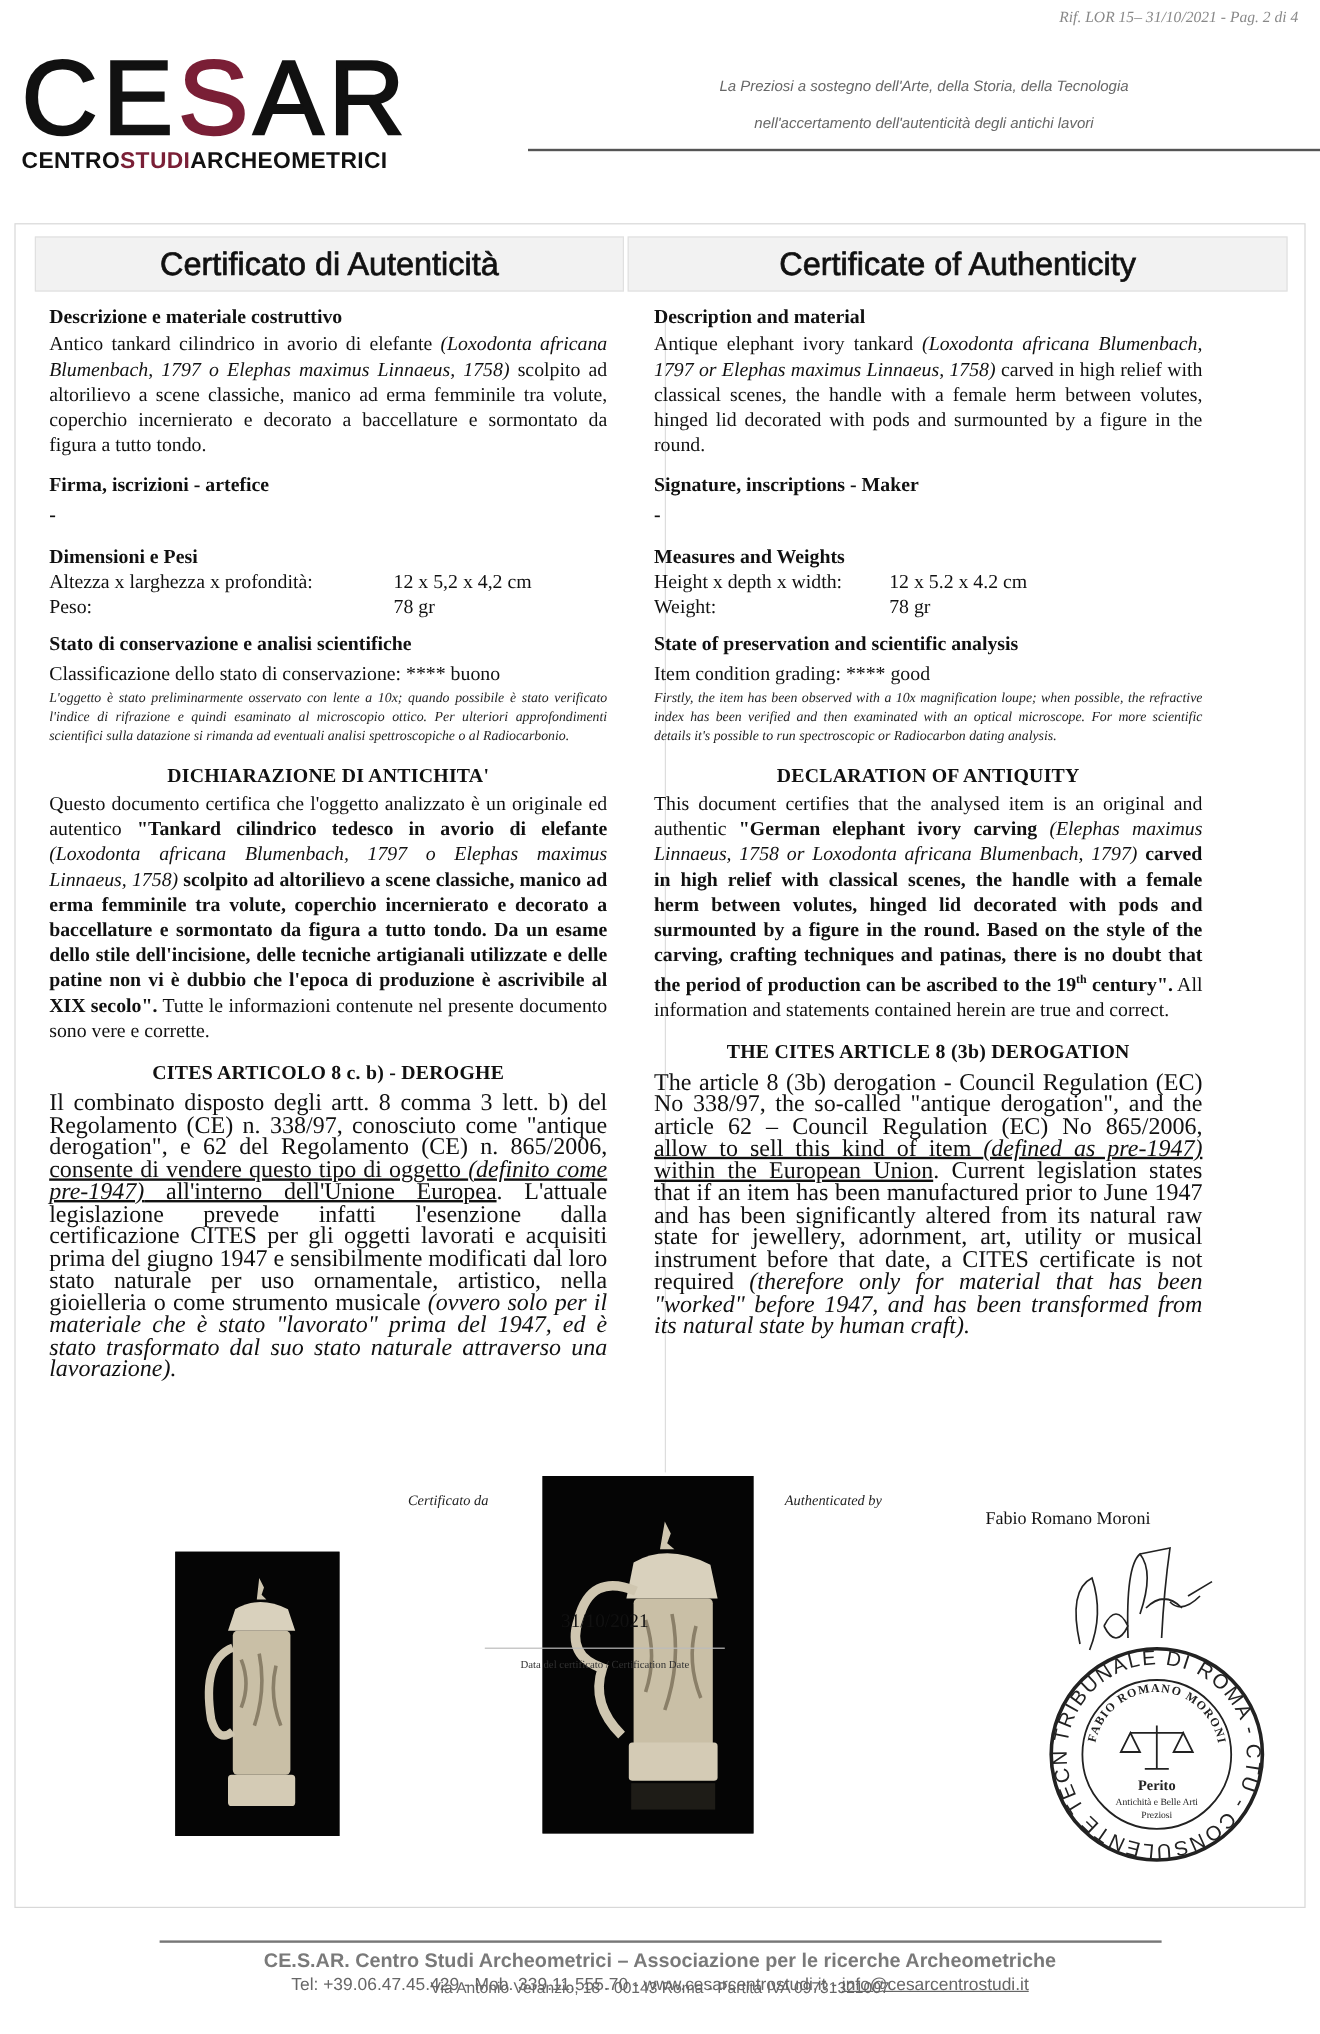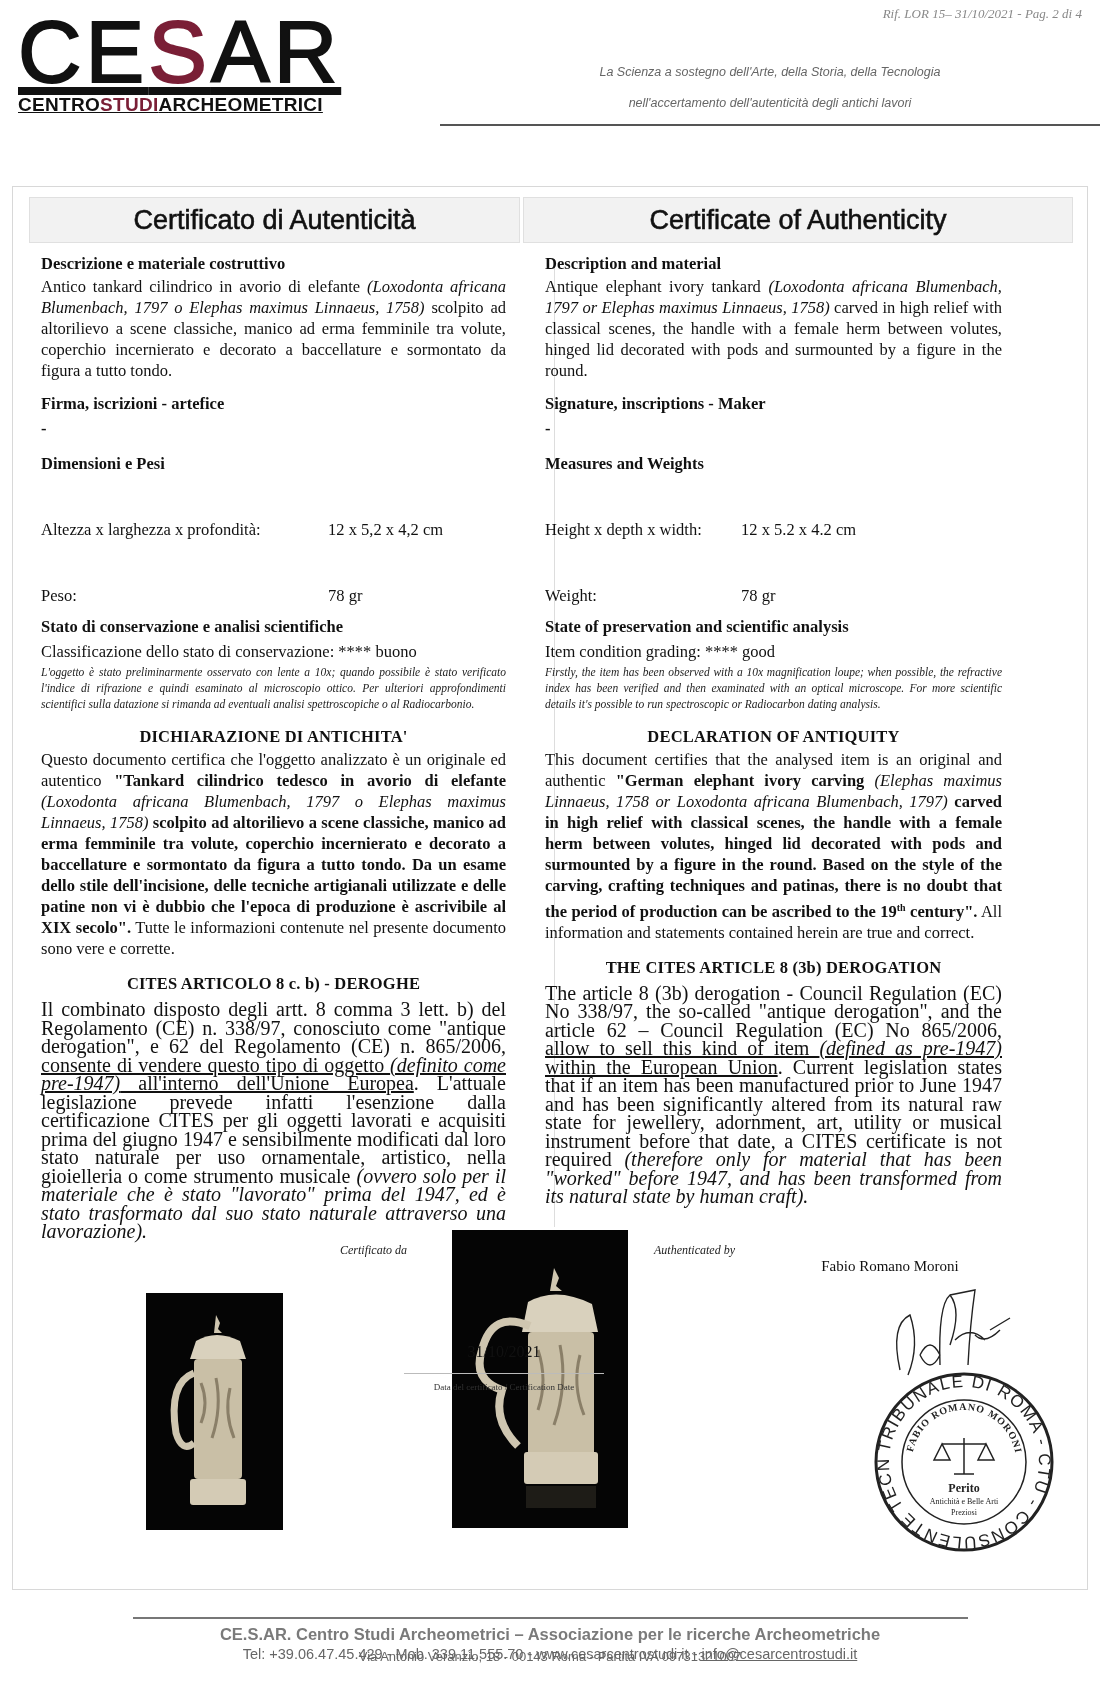--- a/index.html
+++ b/index.html
@@ -1,20 +1,20 @@
 <!DOCTYPE html>
 <html><head>
 <meta charset="utf-8">
 <style>
   html, body { margin: 0; padding: 0; background: #ffffff; }
   body { width: 1100px; height: 1695px; position: relative; overflow: hidden; font-family: "Liberation Serif", serif; color: #111; }
 
   .ref { position: absolute; top: 6px; right: 18px; font-family: "Liberation Serif", serif; font-style: italic; font-size: 13px; color: #888; }
 
-  .logo { position: absolute; left: 18px; top: 16px; width: 380px; text-decoration: underline; }
+  .logo { position: absolute; left: 18px; top: 46px; width: 380px; }
   .logo-main { font-family: "Liberation Sans", sans-serif; font-size: 88px; line-height: 72px; font-weight: 400; letter-spacing: 4px; color: #111; -webkit-text-stroke: 2px #111; }
   .logo-main .accent { color: #7a1f36; -webkit-text-stroke: 2px #7a1f36; }
   .logo-sub { font-family: "Liberation Sans", sans-serif; font-size: 19px; font-weight: 700; letter-spacing: 0.3px; margin-top: 6px; color: #111; }
   .logo-sub .accent { color: #7a1f36; }
 
   .tagline { position: absolute; left: 440px; width: 660px; text-align: center; font-family: "Liberation Sans", sans-serif; font-style: italic; font-size: 12.5px; color: #666; }
   .tagline.l1 { top: 65px; }
   .tagline.l2 { top: 96px; }
   .header-rule { position: absolute; left: 440px; right: 0; top: 124px; height: 2px; background: #555; }
 
@@ -31,21 +31,21 @@
   .col.right { left: 532px; width: 457px; }
 
   .h { font-weight: 700; font-size: 16.5px; margin: 0; }
   .p { margin: 2px 0 0 0; text-align: justify; }
   .p .i { font-style: italic; margin-top: 20px; }
   .p b { font-weight: 700; }
   .dash { margin: 4px 0 0 0; font-weight: 700; }
   .gap1 { height: 12px; }
   .gap2 { height: 14px; }
 
-  .dim-row { display: flex; margin-top: 45px; }
+  .dim-row { display: flex; }
   .dim-row .lbl { width: 287px; }
   .col.right .dim-row .lbl { width: 196px; }
 
   .note { font-style: italic; font-size: 11.5px; line-height: 16px; text-align: justify; color: #222; margin-top: 2px; }
 
   .sec-title { text-align: center; font-weight: 700; font-size: 16.5px; margin: 12px 0 0 0; letter-spacing: 0.2px; }
   .small-p { font-size: 20px; line-height: 18.5px; text-align: justify; margin-top: 6px; }
   .small-p u { text-decoration: underline; }
 
   .sig-label { position: absolute; font-style: italic; font-size: 12px; color: #222; }
@@ -69,21 +69,21 @@
 </head>
 <body>
 
 <div class="ref">Rif. LOR 15– 31/10/2021 - Pag. 2 di 4</div>
 
 <div class="logo">
   <div class="logo-main"><span>CE</span><span class="accent">S</span><span>AR</span></div>
   <div class="logo-sub"><span>CENTRO</span><span class="accent">STUDI</span><span>ARCHEOMETRICI</span></div>
 </div>
 
-<div class="tagline l1">La Scienza a sostegno dell'Arte, della Storia, della Tecnologia</div>
+<div class="tagline l1">La Preziosi a sostegno dell'Arte, della Storia, della Tecnologia</div>
 <div class="tagline l2">nell'accertamento dell'autenticità degli antichi lavori</div>
 <div class="header-rule"></div>
 
 <div class="cert">
   <div class="title-bar left">Certificato di Autenticità</div>
   <div class="title-bar right">Certificate of Authenticity</div>
   <div class="col-divider"></div>
 
   <div class="col left">
     <p class="h">Descrizione e materiale costruttivo</p>

